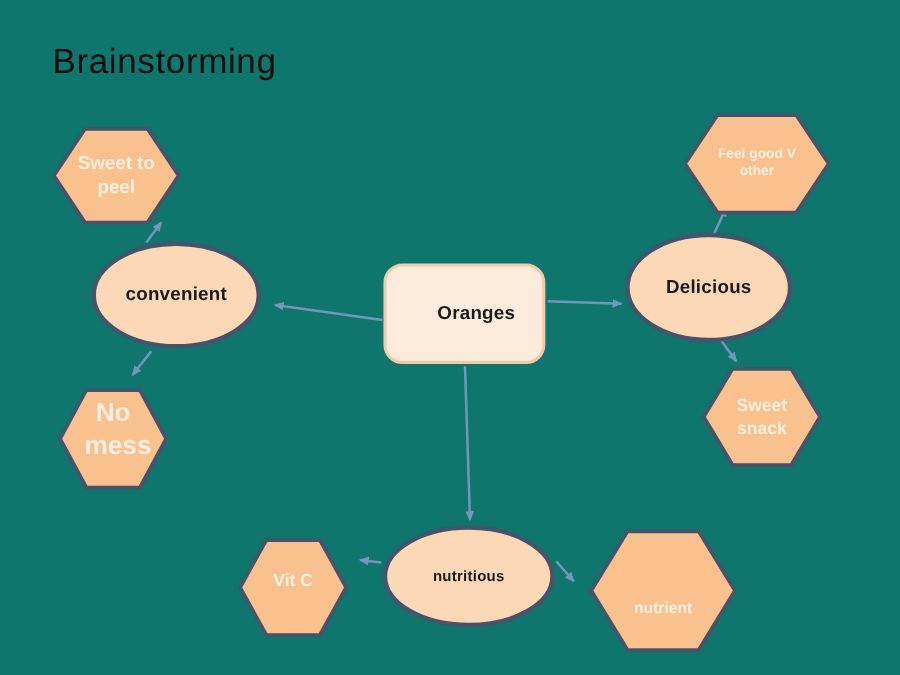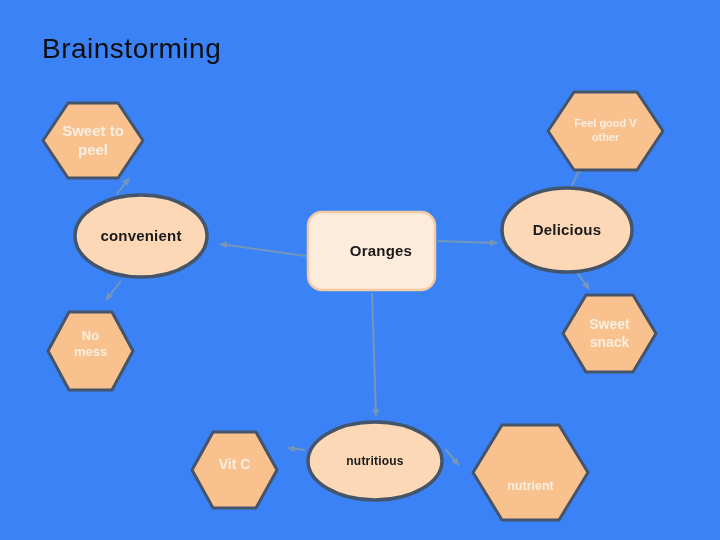--- a/index.html
+++ b/index.html
@@ -1,19 +1,19 @@
 <!DOCTYPE html>
 <html style="--hex-fill: #F8C18D; --hex-stroke: #44546A; --ellipse-fill: #FCD8B6; --ellipse-stroke: #44546A; --center-fill: #FDEBDB; --center-stroke: #F2CBA5; --connector: #7496B8; --light-text: #F8EFE0; --dark-text: #1A1A1A;"><head>
 <meta charset="utf-8">
 <style>
   html,body{margin:0;padding:0;background:#ffffff;}
   .slide{
     position:relative;
     width:720px;height:540px;
-    background:#3b82f6;
+    background:#0f766e;
     overflow:hidden;
     font-family:"Liberation Sans", sans-serif;
   }
   .slide-title{
     position:absolute;left:42px;top:34px;
     font-size:28px;line-height:1.1;color:#0d0d0d;
     letter-spacing:0.5px;
   }
   .diagram-svg{position:absolute;left:0;top:0;width:720px;height:540px;}
 
@@ -102,21 +102,21 @@
   <div class="label label-light" style="left:548px;top:92px;width:115px;height:78px;font-size:11px;">
     <span class="inner-narrow" style="width:78px;">Feel good V other</span>
   </div>
 
   <div class="label label-dark" style="left:75px;top:195px;width:132px;height:82px;font-size:15px;">convenient</div>
 
   <div class="label label-dark" style="left:308px;top:212px;width:146px;height:78px;font-size:15px;">Oranges</div>
 
   <div class="label label-dark" style="left:502px;top:189px;width:130px;height:82px;font-size:15px;">Delicious</div>
 
-  <div class="label label-light" style="left:48px;top:312px;width:85px;height:64px;font-size:13px;text-align:center;">
+  <div class="label label-light" style="left:48px;top:312px;width:85px;height:64px;font-size:21px;text-align:center;">
     <span class="inner-narrow" style="width:46px;">No mess</span>
   </div>
 
   <div class="label label-light" style="left:563px;top:295px;width:93px;height:77px;font-size:14px;">
     <span class="inner-narrow" style="width:52px;">Sweet snack</span>
   </div>
 
   <div class="label label-light" style="left:192px;top:432px;width:85px;height:66px;font-size:14px;">Vit C</div>
 
   <div class="label label-dark" style="left:308px;top:422px;width:134px;height:78px;font-size:12px;">nutritious</div>

